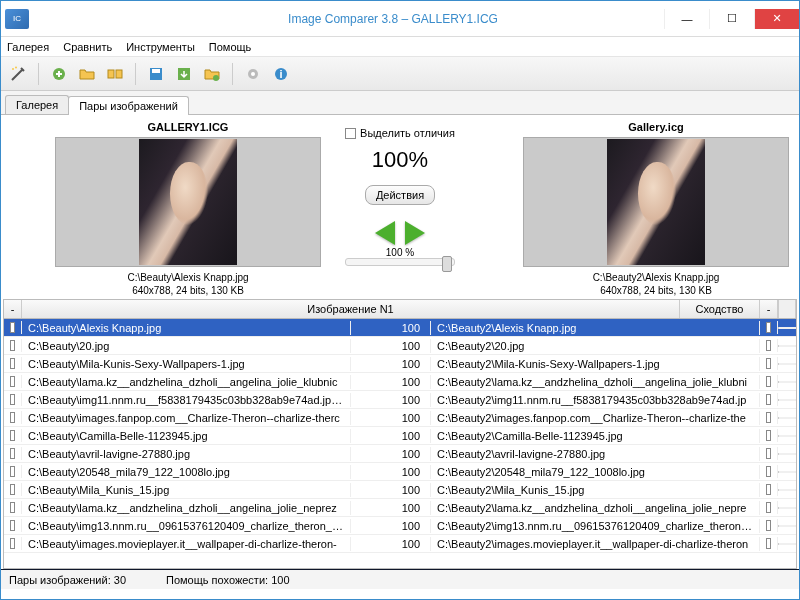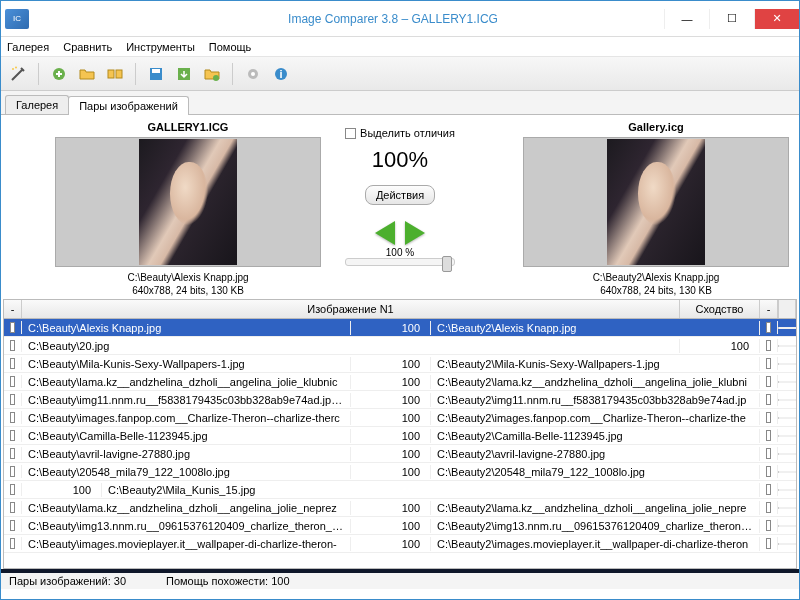--- a/index.html
+++ b/index.html
@@ -42,21 +42,21 @@
   .gh.chk { width:18px; }
   .gh.img { flex:1; }
   .gh.sim { width:80px; }
   .row { display:flex; border-bottom:1px solid #eee; height:18px; align-items:center; }
   .row.sel { background:#2f62c2; color:#fff; }
   .cell { padding:1px 6px; border-right:1px solid #eee; overflow:hidden; white-space:nowrap; text-overflow:ellipsis;}
   .cell.chk { width:18px; display:flex; justify-content:center;}
   .cell.img { flex:1; }
   .cell.sim { width:80px; text-align:right; padding-right:10px;}
   .cb { width:11px; height:11px; border:1px solid #888; background:#fff; }
-  .status { height:20px; border-top:4px solid #0f172a; background:#f4f4f4; display:flex; align-items:center; padding:0 8px; gap:40px;}
+  .status { height:20px; border-top:1px solid #0f172a; background:#f4f4f4; display:flex; align-items:center; padding:0 8px; gap:40px;}
   .scroll { width:16px; background:#f0f0f0; border-left:1px solid #ccc;}
 </style>
 </head>
 <body>
 
 <div class="titlebar">
   <div class="icon-spot">IC</div>
   <div class="title">Image Comparer 3.8 – GALLERY1.ICG</div>
   <div class="winbtns">
     <div class="winbtn">—</div>
@@ -192,20 +192,21 @@
           <span class="cb"></span>
         </div>
         <div class="cell chk scroll"></div>
       </div>
       <div class="row">
         <div class="cell chk">
           <span class="cb"></span>
         </div>
         <div class="cell img">C:\Beauty\20.jpg</div>
         <div class="cell sim">100</div>
+        <div class="cell img">C:\Beauty2\20.jpg</div>
         <div class="cell chk">
           <span class="cb"></span>
         </div>
         <div class="cell chk scroll"></div>
       </div>
       <div class="row">
         <div class="cell chk">
           <span class="cb"></span>
         </div>
         <div class="cell img">C:\Beauty\Mila-Kunis-Sexy-Wallpapers-1.jpg</div>
@@ -285,20 +286,21 @@
         <div class="cell img">C:\Beauty2\20548_mila79_122_1008lo.jpg</div>
         <div class="cell chk">
           <span class="cb"></span>
         </div>
         <div class="cell chk scroll"></div>
       </div>
       <div class="row">
         <div class="cell chk">
           <span class="cb"></span>
         </div>
+        <div class="cell img">C:\Beauty\Mila_Kunis_15.jpg</div>
         <div class="cell sim">100</div>
         <div class="cell img">C:\Beauty2\Mila_Kunis_15.jpg</div>
         <div class="cell chk">
           <span class="cb"></span>
         </div>
         <div class="cell chk scroll"></div>
       </div>
       <div class="row">
         <div class="cell chk">
           <span class="cb"></span>

